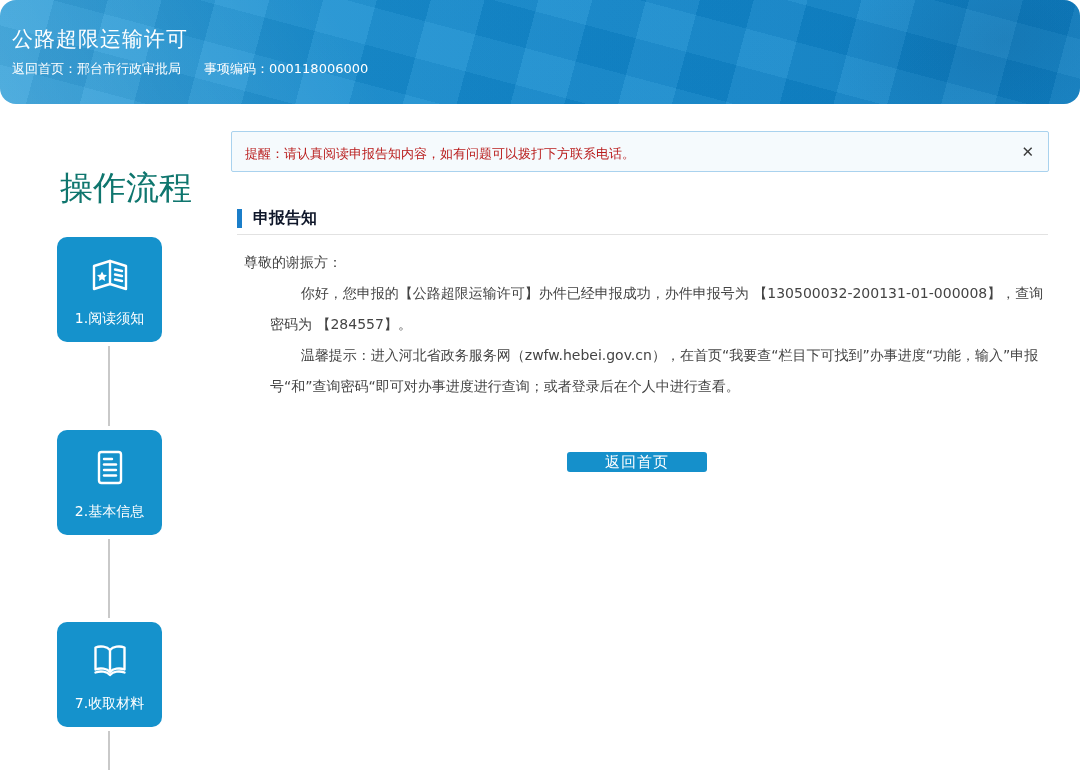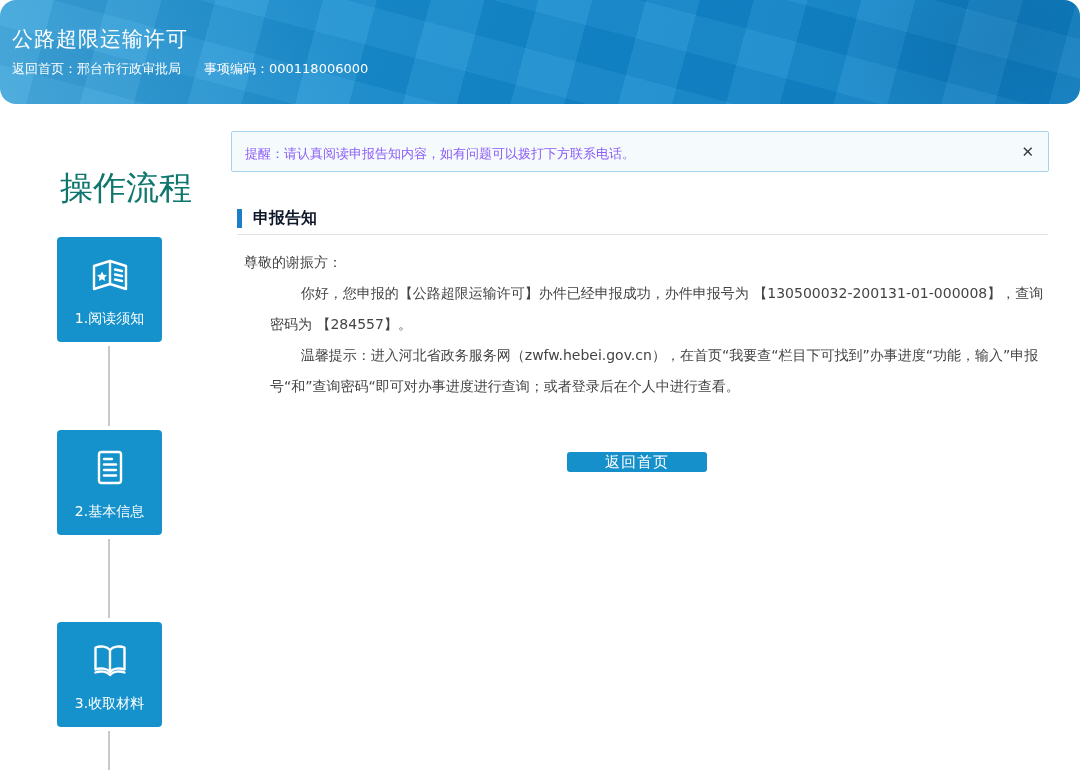--- a/index.html
+++ b/index.html
@@ -38,21 +38,21 @@
   .meta-agency { left: 0; }
   .meta-code { left: 192px; }
 
   
   .sidebar-title {
     position: absolute; left: 60px; top: 166px; width: 140px;
     font-size: 33px; color: #0f766e; letter-spacing: 0px; white-space: nowrap;
   }
   .step {
     position: absolute; left: 57px; width: 105px; height: 105px;
-    background: #1592cc; border-radius: 4px;
+    background: #1592cc; border-radius: 10px;
     color: #fff; cursor: pointer;
   }
   .step-1 { top: 237px; }
   .step-2 { top: 430px; }
   .step-3 { top: 622px; }
   .step-icon { position: absolute; left: 0; right: 0; top: 14px; text-align: center; }
   .step-icon svg { display: inline-block; }
   .step-label {
     position: absolute; left: 0; right: 0; bottom: 14px;
     text-align: center; font-size: 14px; color: #ffffff; white-space: nowrap;
@@ -62,21 +62,21 @@
   .connector-2 { top: 539px; height: 79px; }
   .connector-3 { top: 731px; height: 39px; }
 
   
   .alert {
     position: absolute; left: 231px; top: 131px; width: 818px; height: 41px;
     background: #f5fafd; border: 1px solid #a9d2ee; border-radius: 2px;
   }
   .alert-text {
     position: absolute; left: 13px; top: 13px;
-    color: #8b5cf6; font-size: 13px; white-space: nowrap;
+    color: #b91c1c; font-size: 13px; white-space: nowrap;
   }
   .alert-close {
     position: absolute; right: 14px; top: 11px;
     color: #3c3c3c; font-size: 15px; line-height: 18px; cursor: pointer;
   }
 
   
   .section-head {
     position: absolute; left: 237px; top: 205px; width: 811px; height: 30px;
     border-bottom: 1px solid #e2e2e2;
@@ -150,21 +150,21 @@
     <div class="connector connector-2"></div>
 
     <div class="step step-3">
       <span class="step-icon">
         <svg width="48" height="48" viewBox="0 0 48 48" fill="none" stroke="#ffffff" stroke-width="2.4" stroke-linejoin="round" stroke-linecap="round">
           <path d="M24 14 C21 10.5 14.5 9.5 9.5 11.5 L9.5 33.5 C14.5 31.5 21 32.5 24 36 C27 32.5 33.5 31.5 38.5 33.5 L38.5 11.5 C33.5 9.5 27 10.5 24 14 Z"></path>
           <line x1="24" y1="14" x2="24" y2="35"></line>
           <path d="M9.5 36.5 C14.5 34.5 21 35.5 24 39 C27 35.5 33.5 34.5 38.5 36.5"></path>
         </svg>
       </span>
-      <span class="step-label">3.收取材料</span>
+      <span class="step-label">7.收取材料</span>
     </div>
     <div class="connector connector-3"></div>
   </aside>
 
   <main>
 
     <div class="alert">
       <span class="alert-text">提醒：请认真阅读申报告知内容，如有问题可以拨打下方联系电话。</span>
       <span class="alert-close">✕</span>
     </div>

